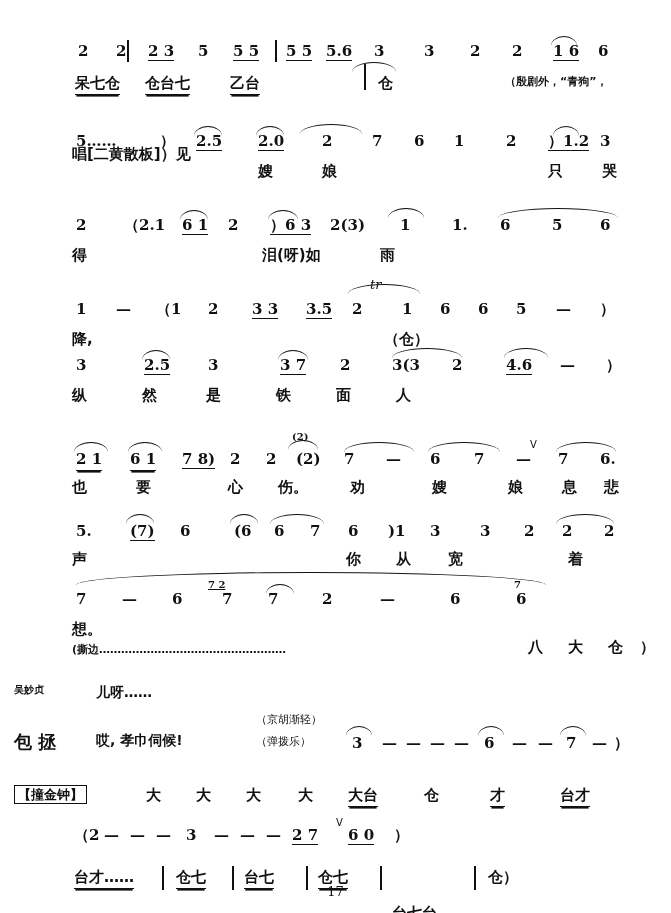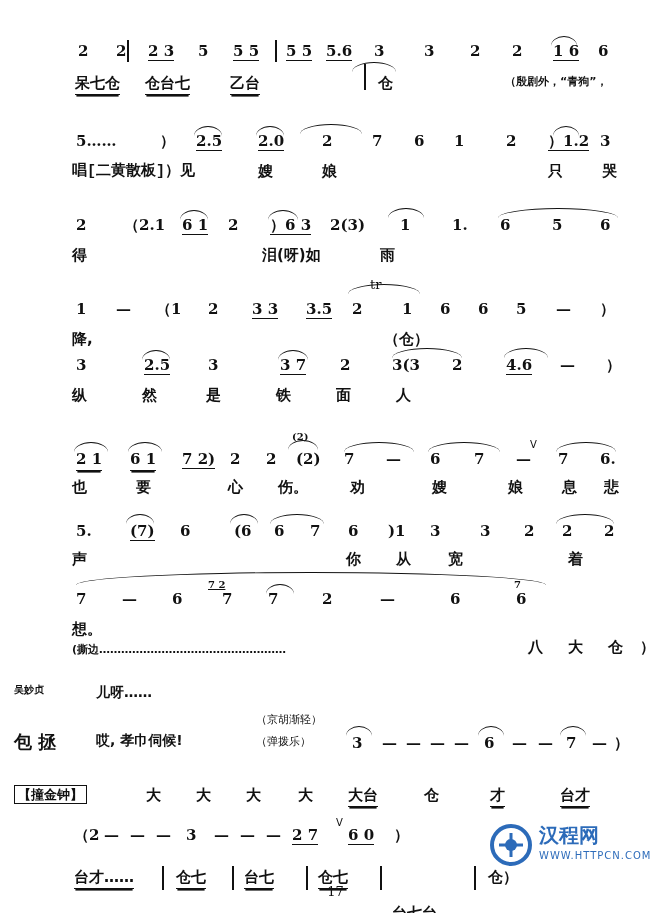--- a/index.html
+++ b/index.html
@@ -11,21 +11,21 @@
     position:relative;
     overflow:hidden;
   }
   .page{position:absolute;inset:0;}
   
   .t{position:absolute;white-space:nowrap;line-height:1;}
   .num{font-family:"DejaVu Serif","Liberation Serif",serif;font-size:15px;font-weight:600;}
   .lyr{font-family:"DejaVu Sans","Liberation Sans",sans-serif;font-size:15px;font-weight:700;}
   .small{font-size:11px;}
   .tiny{font-size:10px;}
-  .ital{font-family:"DejaVu Serif","Liberation Serif",serif;}
+  .ital{font-style:italic;font-family:"DejaVu Serif","Liberation Serif",serif;}
   .ul{border-bottom:1.6px solid #111;padding-bottom:1px;}
   .ul2{border-bottom:1.6px solid #111;padding-bottom:3px;box-shadow:0 3px 0 -1.4px #111;}
   .vbar{position:absolute;width:1.6px;background:#111;}
   
   .slur{position:absolute;border:1.5px solid #111;border-bottom:none;border-left:none;border-right:none;border-radius:50%/100% 100% 0 0;height:9px;}
   .boxlbl{border:1.5px solid #111;padding:1px 3px;font-size:13px;font-weight:700;}
   .wm{position:absolute;right:14px;bottom:44px;width:168px;height:46px;opacity:.92;}
   .pageno{position:absolute;left:50%;transform:translateX(-50%);bottom:14px;font-size:13px;font-family:"DejaVu Serif","Liberation Serif",serif;}
 </style>
 </head>
@@ -70,21 +70,21 @@
     <div class="t num" style="left:414px;top:134px;">6</div>
     <div class="t num" style="left:454px;top:134px;">1</div>
     <div class="t num" style="left:506px;top:134px;">2</div>
     <div class="t num ul" style="left:548px;top:134px;">）1.2</div>
     <div class="t num" style="left:600px;top:134px;">3</div>
     <div class="slur" style="left:194px;top:126px;width:28px;"></div>
     <div class="slur" style="left:256px;top:126px;width:28px;"></div>
     <div class="slur" style="left:300px;top:124px;width:62px;"></div>
     <div class="slur" style="left:553px;top:126px;width:26px;"></div>
 
-    <div class="t lyr" style="left:72px;top:164px;font-family:Liberation Mono, monospace;">唱[二黄散板]）见</div>
+    <div class="t lyr" style="left:72px;top:147px;">唱[二黄散板]）见</div>
     <div class="t lyr" style="left:258px;top:164px;">嫂</div>
     <div class="t lyr" style="left:322px;top:164px;">娘</div>
     <div class="t lyr" style="left:548px;top:164px;">只</div>
     <div class="t lyr" style="left:602px;top:164px;">哭</div>
   </div>
 
   <div>
     <div class="t num" style="left:76px;top:218px;">2</div>
     <div class="t num" style="left:124px;top:218px;">（2.1</div>
     <div class="t num ul" style="left:182px;top:218px;">6 1</div>
@@ -147,21 +147,21 @@
     <div class="t lyr" style="left:142px;top:388px;">然</div>
     <div class="t lyr" style="left:206px;top:388px;">是</div>
     <div class="t lyr" style="left:276px;top:388px;">铁</div>
     <div class="t lyr" style="left:336px;top:388px;">面</div>
     <div class="t lyr" style="left:396px;top:388px;">人</div>
   </div>
 
   <div>
     <div class="t num ul2" style="left:76px;top:452px;">2 1</div>
     <div class="t num ul2" style="left:130px;top:452px;">6 1</div>
-    <div class="t num ul" style="left:182px;top:452px;">7 2)</div>
+    <div class="t num ul" style="left:182px;top:452px;">7 8)</div>
     <div class="t num" style="left:230px;top:452px;">2</div>
     <div class="t num" style="left:266px;top:452px;">2</div>
     <div class="t num tiny" style="left:292px;top:432px;">(2)</div>
     <div class="t num" style="left:296px;top:452px;">(2)</div>
     <div class="t num" style="left:344px;top:452px;">7</div>
     <div class="t num" style="left:386px;top:452px;">—</div>
     <div class="t num" style="left:430px;top:452px;">6</div>
     <div class="t num" style="left:474px;top:452px;">7</div>
     <div class="t num" style="left:516px;top:452px;">—</div>
     <div class="t num" style="left:558px;top:452px;">7</div>
@@ -289,24 +289,15 @@
     <div class="t lyr ul2" style="left:318px;top:870px;">仓七</div>
     <div class="t lyr ul2" style="left:392px;top:906px;">台七台</div>
     <div class="t lyr" style="left:488px;top:870px;">仓）</div>
     <div class="vbar" style="left:162px;top:866px;height:24px;"></div>
     <div class="vbar" style="left:232px;top:866px;height:24px;"></div>
     <div class="vbar" style="left:306px;top:866px;height:24px;"></div>
     <div class="vbar" style="left:380px;top:866px;height:24px;"></div>
     <div class="vbar" style="left:474px;top:866px;height:24px;"></div>
   </div>
 
-  <div class="wm">
-    <svg viewBox="0 0 168 46" width="168" height="46" aria-hidden="true">
-      <circle cx="22" cy="22" r="19" fill="none" stroke="#1b5fb4" stroke-width="4"></circle>
-      <path d="M10 22 h24 M22 10 v24" stroke="#1b5fb4" stroke-width="3"></path>
-      <circle cx="22" cy="22" r="6" fill="#1b5fb4"></circle>
-    </svg>
-    <div class="t" style="left:50px;top:2px;font-size:20px;font-weight:700;color:#1b5fb4;">汉程网</div>
-    <div class="t" style="left:50px;top:28px;font-size:10px;color:#1b5fb4;letter-spacing:1px;">WWW.HTTPCN.COM</div>
-  </div>
 
   <div class="pageno">17</div>
 </div>
 
 </body></html>

